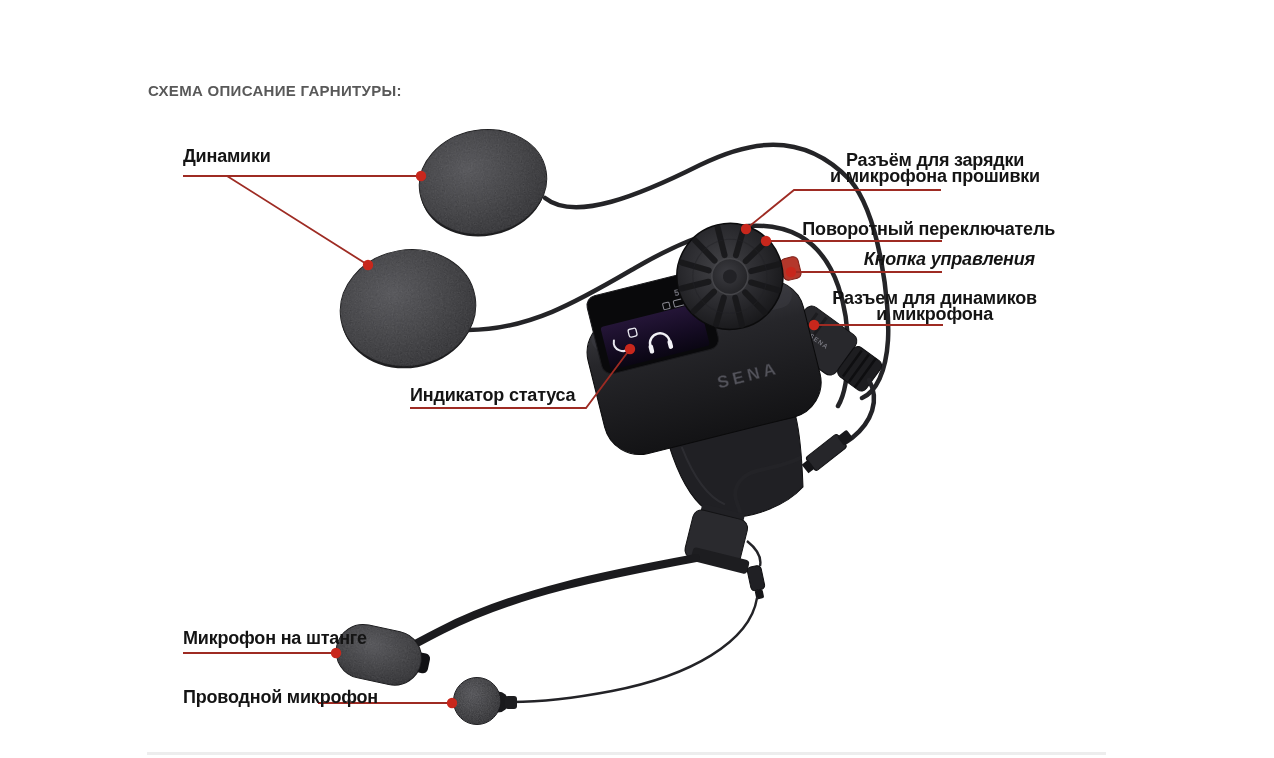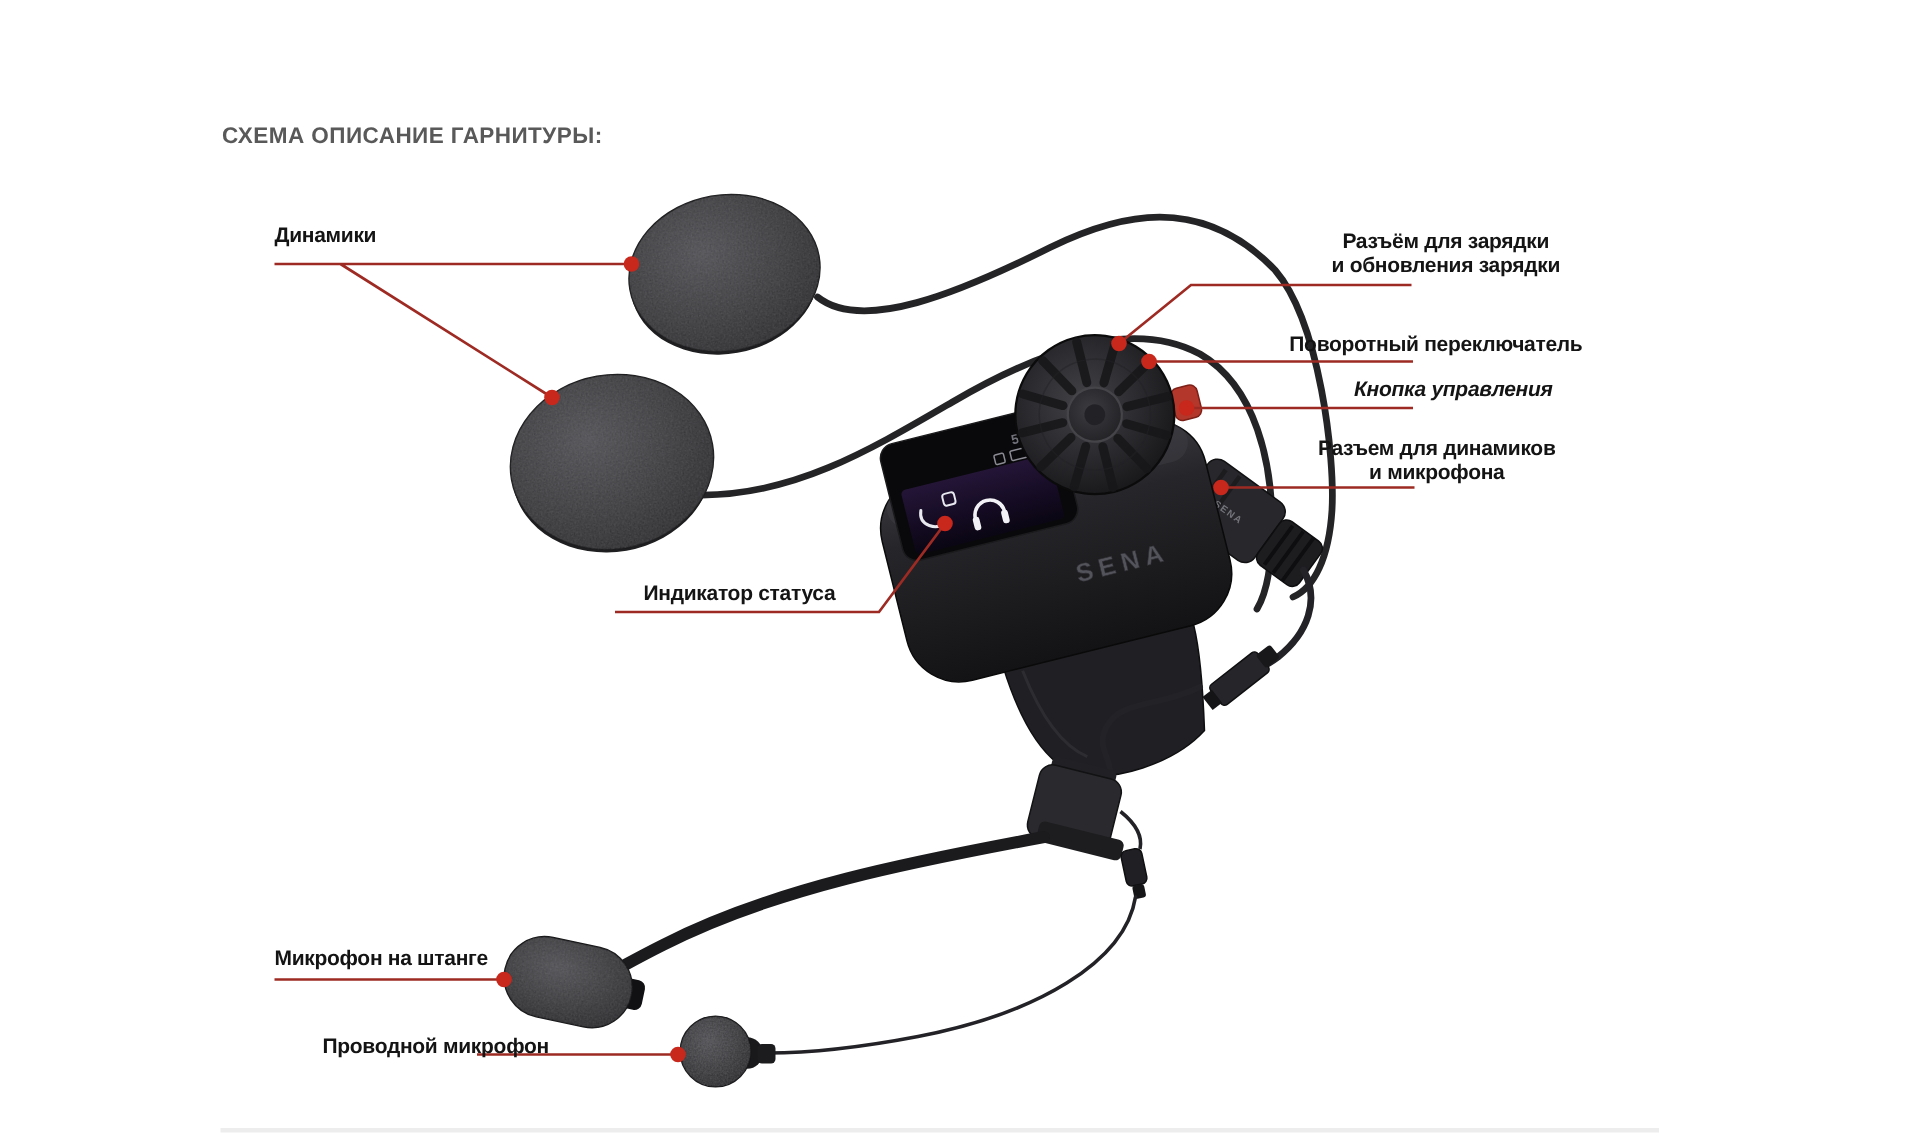--- a/index.html
+++ b/index.html
@@ -4,32 +4,32 @@
 <style>
   html,body{margin:0;padding:0;background:#fff;}
   body{font-family:"Liberation Sans", sans-serif;}
   .canvas{position:relative;width:1274px;height:758px;background:#fff;overflow:hidden;}
   .page-title{
     position:absolute;left:148px;top:82px;
     font-size:15px;font-weight:bold;letter-spacing:.3px;
     color:var(--c-title_text,#595959);white-space:nowrap;
   }
   .callout-label{
-    position:absolute;font-size:14px;font-weight:bold;letter-spacing:-.2px;
+    position:absolute;font-size:18px;font-weight:bold;letter-spacing:-.2px;
     color:var(--c-label_text,#141414);white-space:nowrap;line-height:16px;z-index:2;
   }
   .align-right{text-align:center;}
   .lbl-speakers{left:183px;top:148px;}
   .lbl-charging{right:234px;top:152px;}
   .lbl-rotary{right:219px;top:221px;}
   .lbl-control{right:239px;top:251px;font-style:italic;}
   .lbl-connector{right:237px;top:290px;}
-  .lbl-status{left:429px;top:387px;}
+  .lbl-status{left:410px;top:387px;}
   .lbl-boom{left:183px;top:630px;text-align:center;}
-  .lbl-wired{left:183px;top:689px;margin-left:32px;}
+  .lbl-wired{left:183px;top:689px;}
   .scene{position:absolute;left:0;top:0;width:1274px;height:758px;z-index:1;}
   .bottom-divider{
     position:absolute;left:147px;top:752px;width:959px;height:3px;
     background:var(--c-divider,#ededed);z-index:0;
   }
 </style>
 </head>
 <body>
 
 <div class="canvas">
@@ -188,21 +188,21 @@
       <circle cx="630" cy="349" r="5.2"></circle>
       <circle cx="336" cy="653" r="5.2"></circle>
       <circle cx="452" cy="703" r="5.2"></circle>
     </g>
   </svg>
 
   <div class="callout-label lbl-speakers">Динамики</div>
 
   <div class="callout-label lbl-charging align-right">
     <div>Разъём для зарядки</div>
-    <div>и обновления зарядки</div>
+    <div>и микрофона прошивки</div>
   </div>
 
   <div class="callout-label lbl-rotary">Поворотный переключатель</div>
 
   <div class="callout-label lbl-control">Кнопка управления</div>
 
   <div class="callout-label lbl-connector align-right">
     <div>Разъем для динамиков</div>
     <div>и микрофона</div>
   </div>

